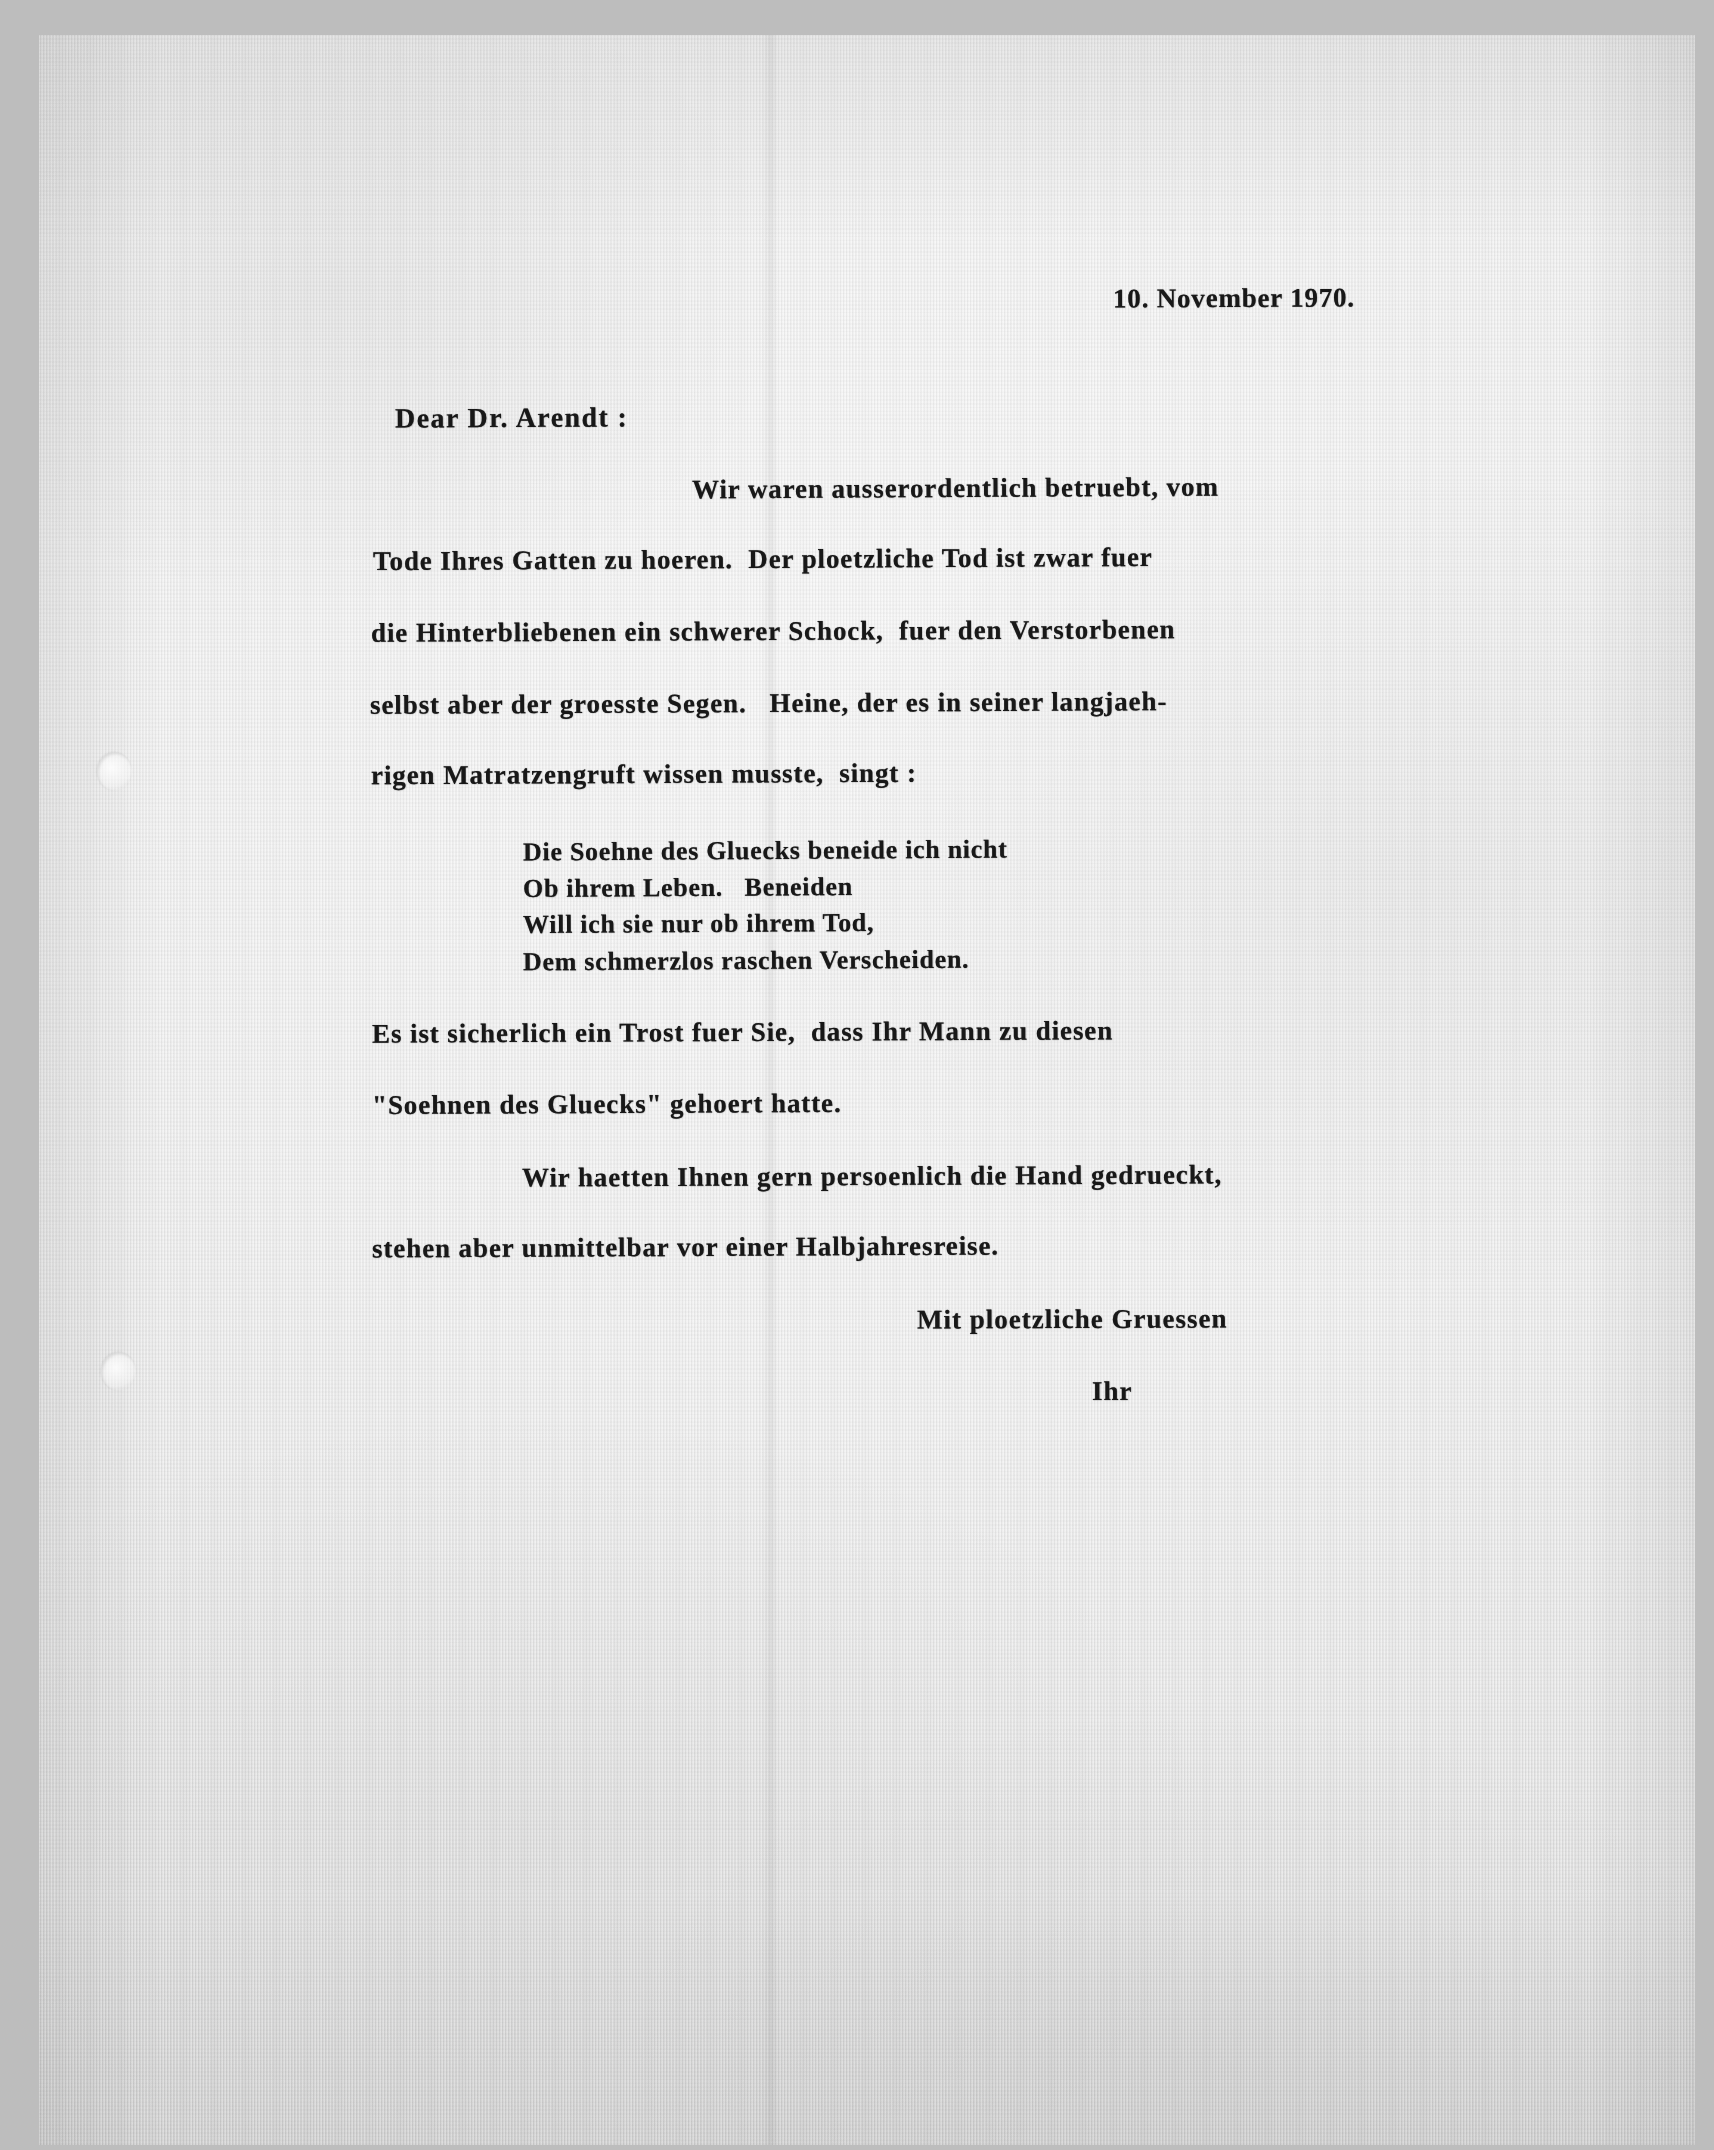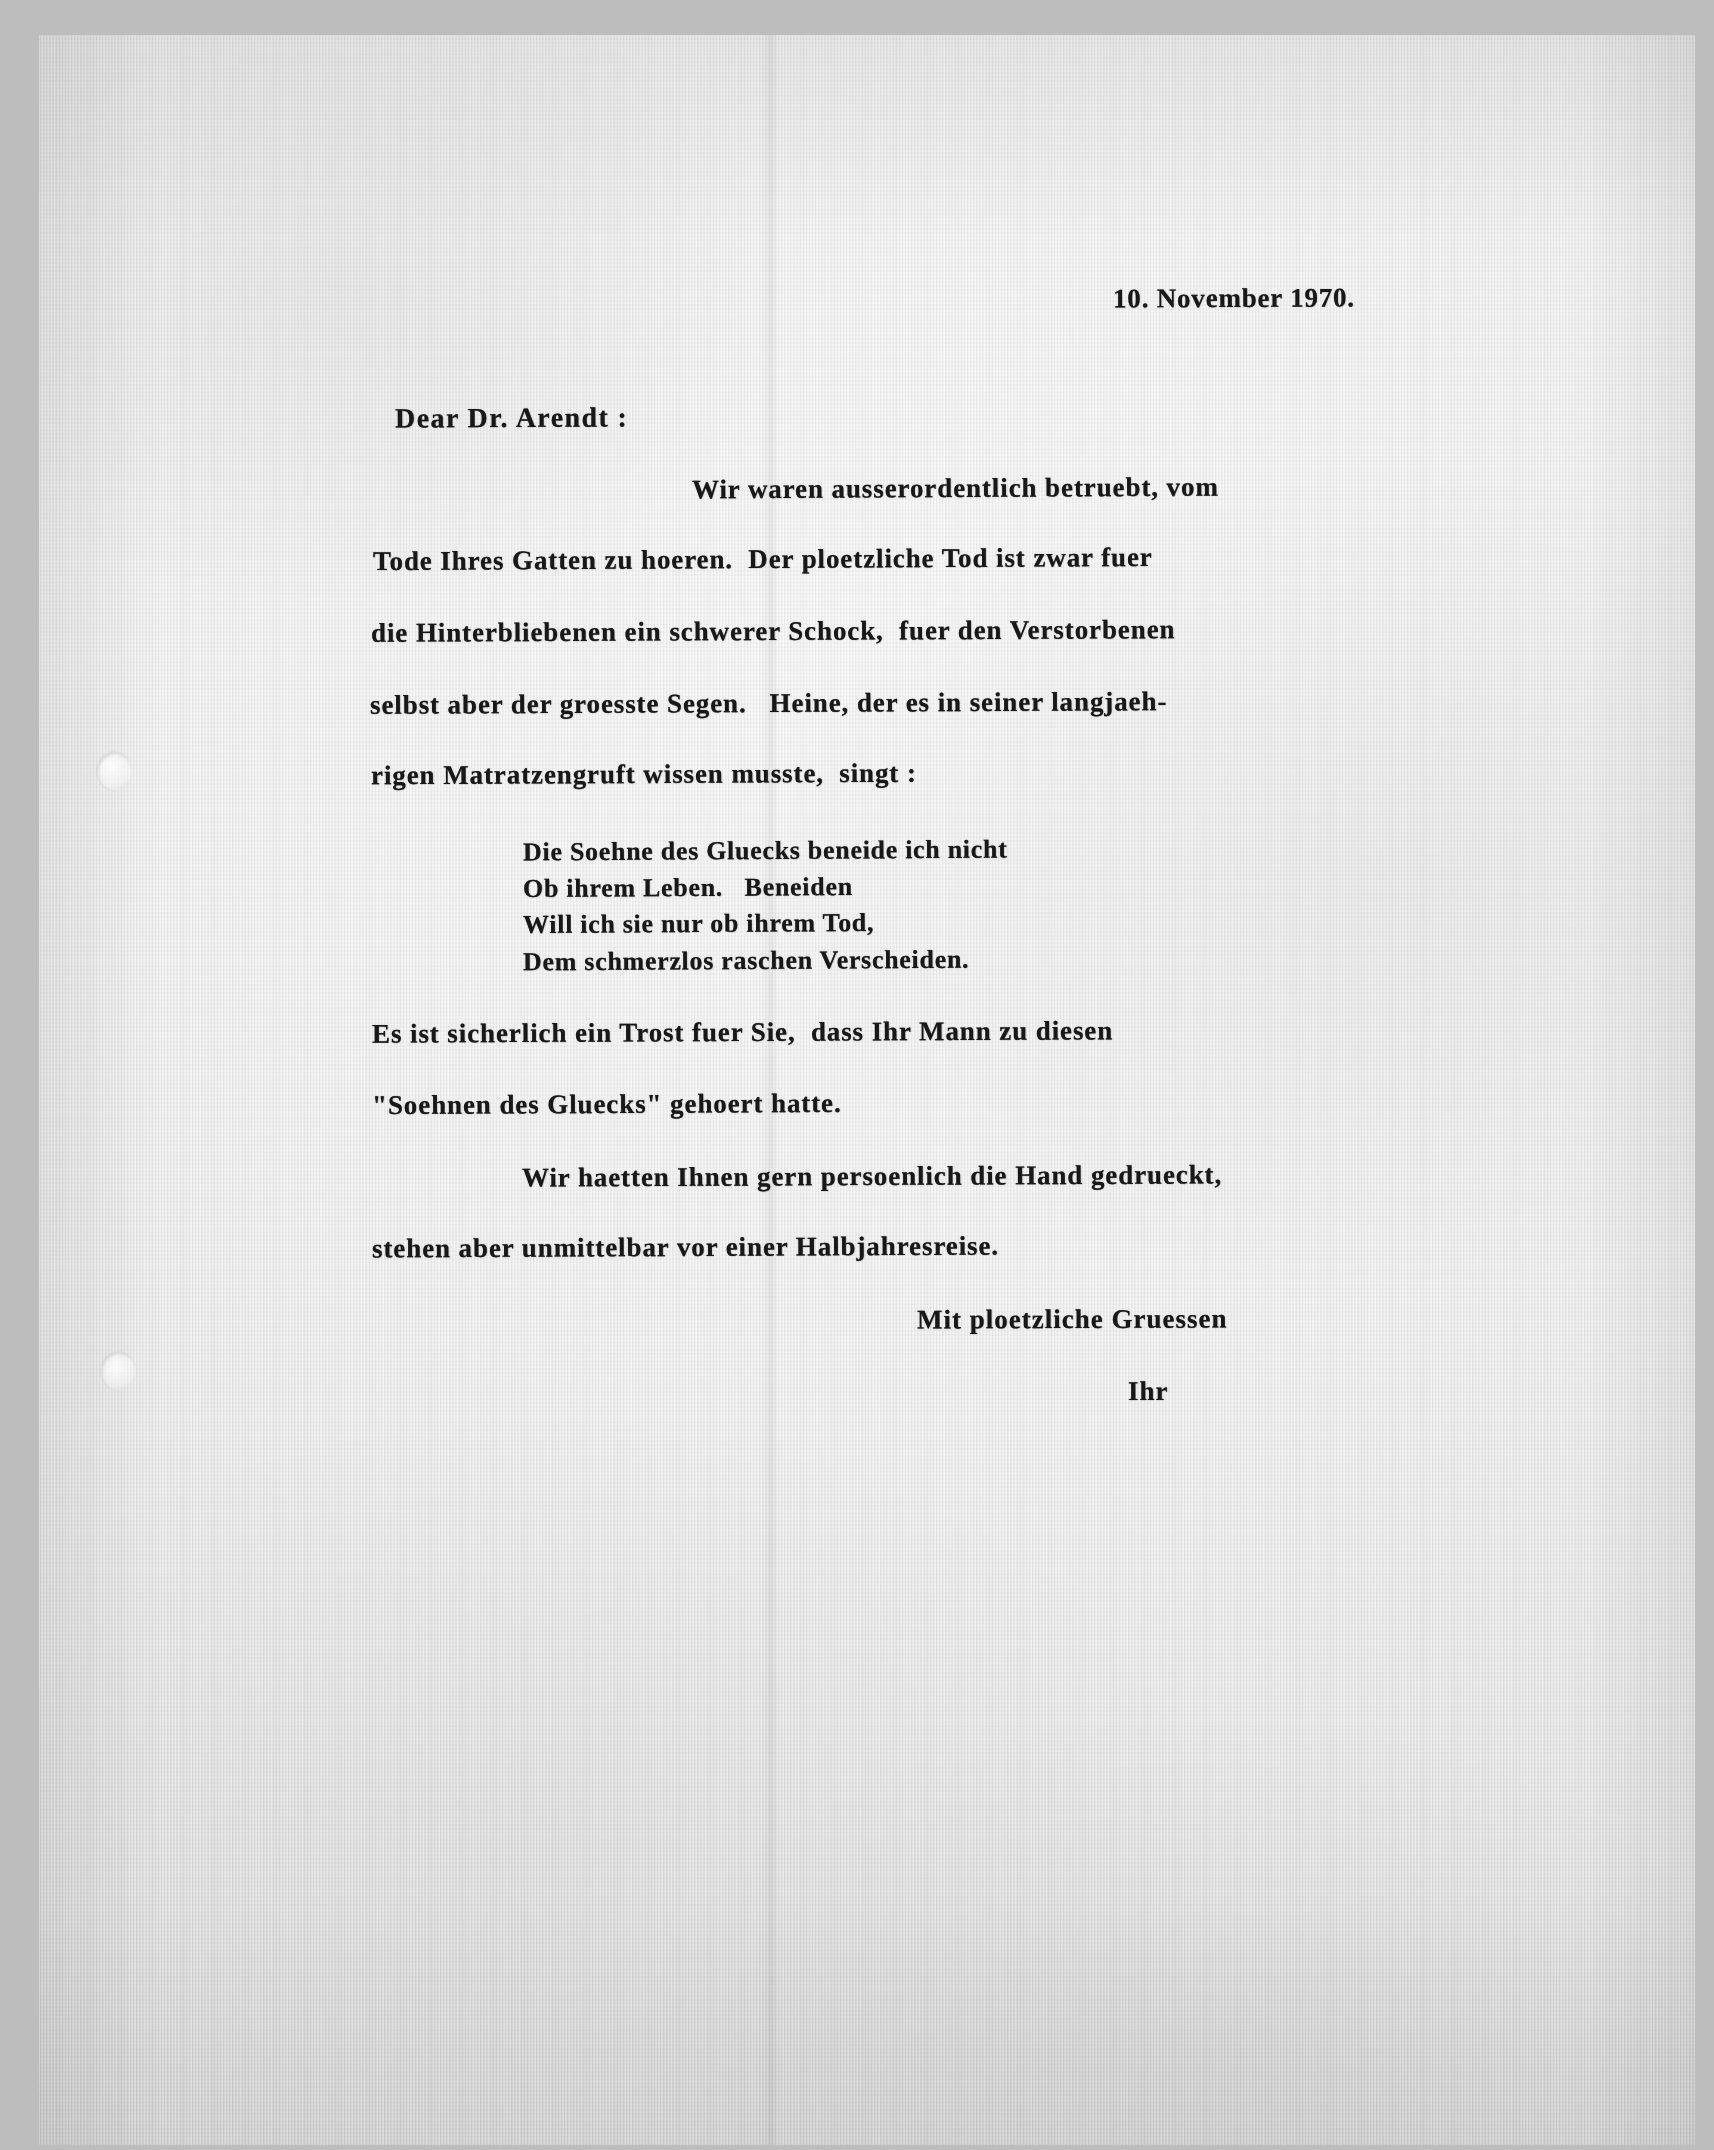--- a/index.html
+++ b/index.html
@@ -209,17 +209,17 @@
     <div class="line verse sk4" style="left:523px; top:909px;">Will ich sie nur ob ihrem Tod,</div>
     <div class="line verse sk4" style="left:523px; top:946px;">Dem schmerzlos raschen Verscheiden.</div>
 
     <div class="line body sk3" style="left:372px; top:1017px;">Es ist sicherlich ein Trost fuer Sie,  dass Ihr Mann zu diesen</div>
     <div class="line body sk3" style="left:372px; top:1089px;">"Soehnen des Gluecks" gehoert hatte.</div>
 
     <div class="line body sk3" style="left:522px; top:1161px;">Wir haetten Ihnen gern persoenlich die Hand gedrueckt,</div>
     <div class="line body sk3" style="left:372px; top:1232px;">stehen aber unmittelbar vor einer Halbjahresreise.</div>
 
     <div class="line closing sk5" style="left:917px; top:1304px;">Mit ploetzliche Gruessen</div>
-    <div class="line closing sk5" style="left:1092px; top:1376px;margin-left:36px;">Ihr</div>
+    <div class="line closing sk5" style="left:1092px; top:1376px;">Ihr</div>
 
   </div>
 </div>
 
 
 </body></html>

